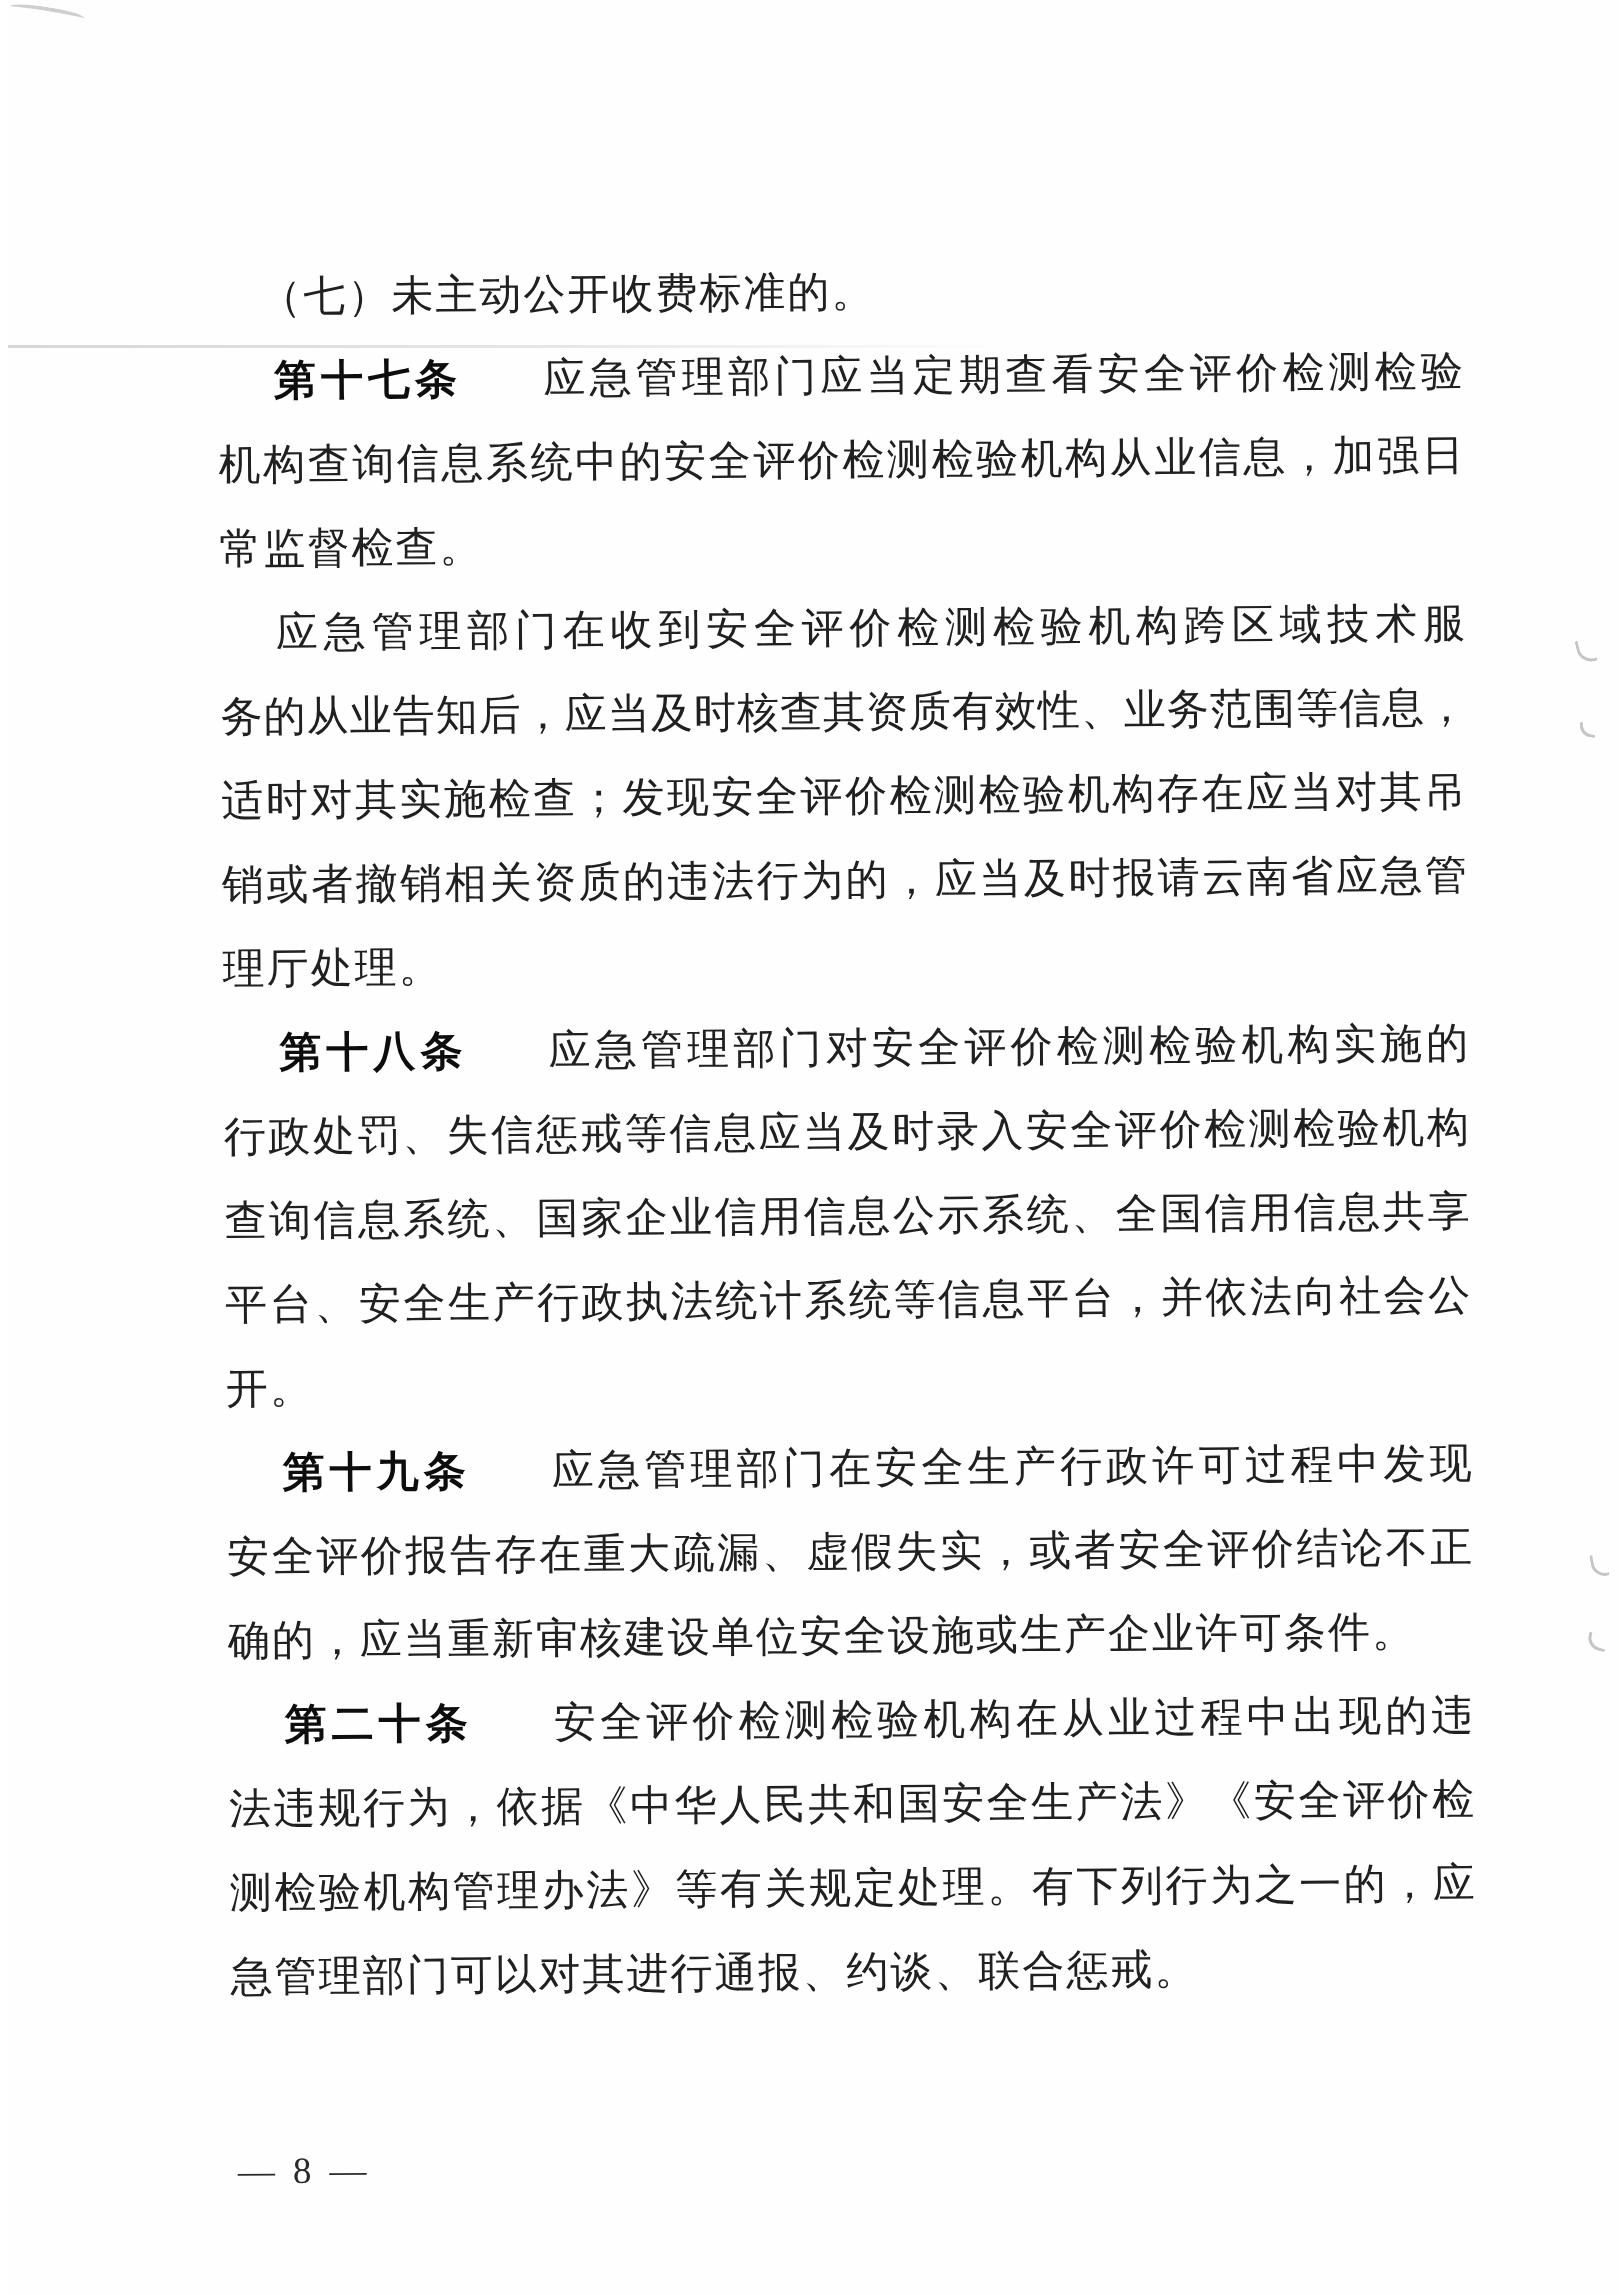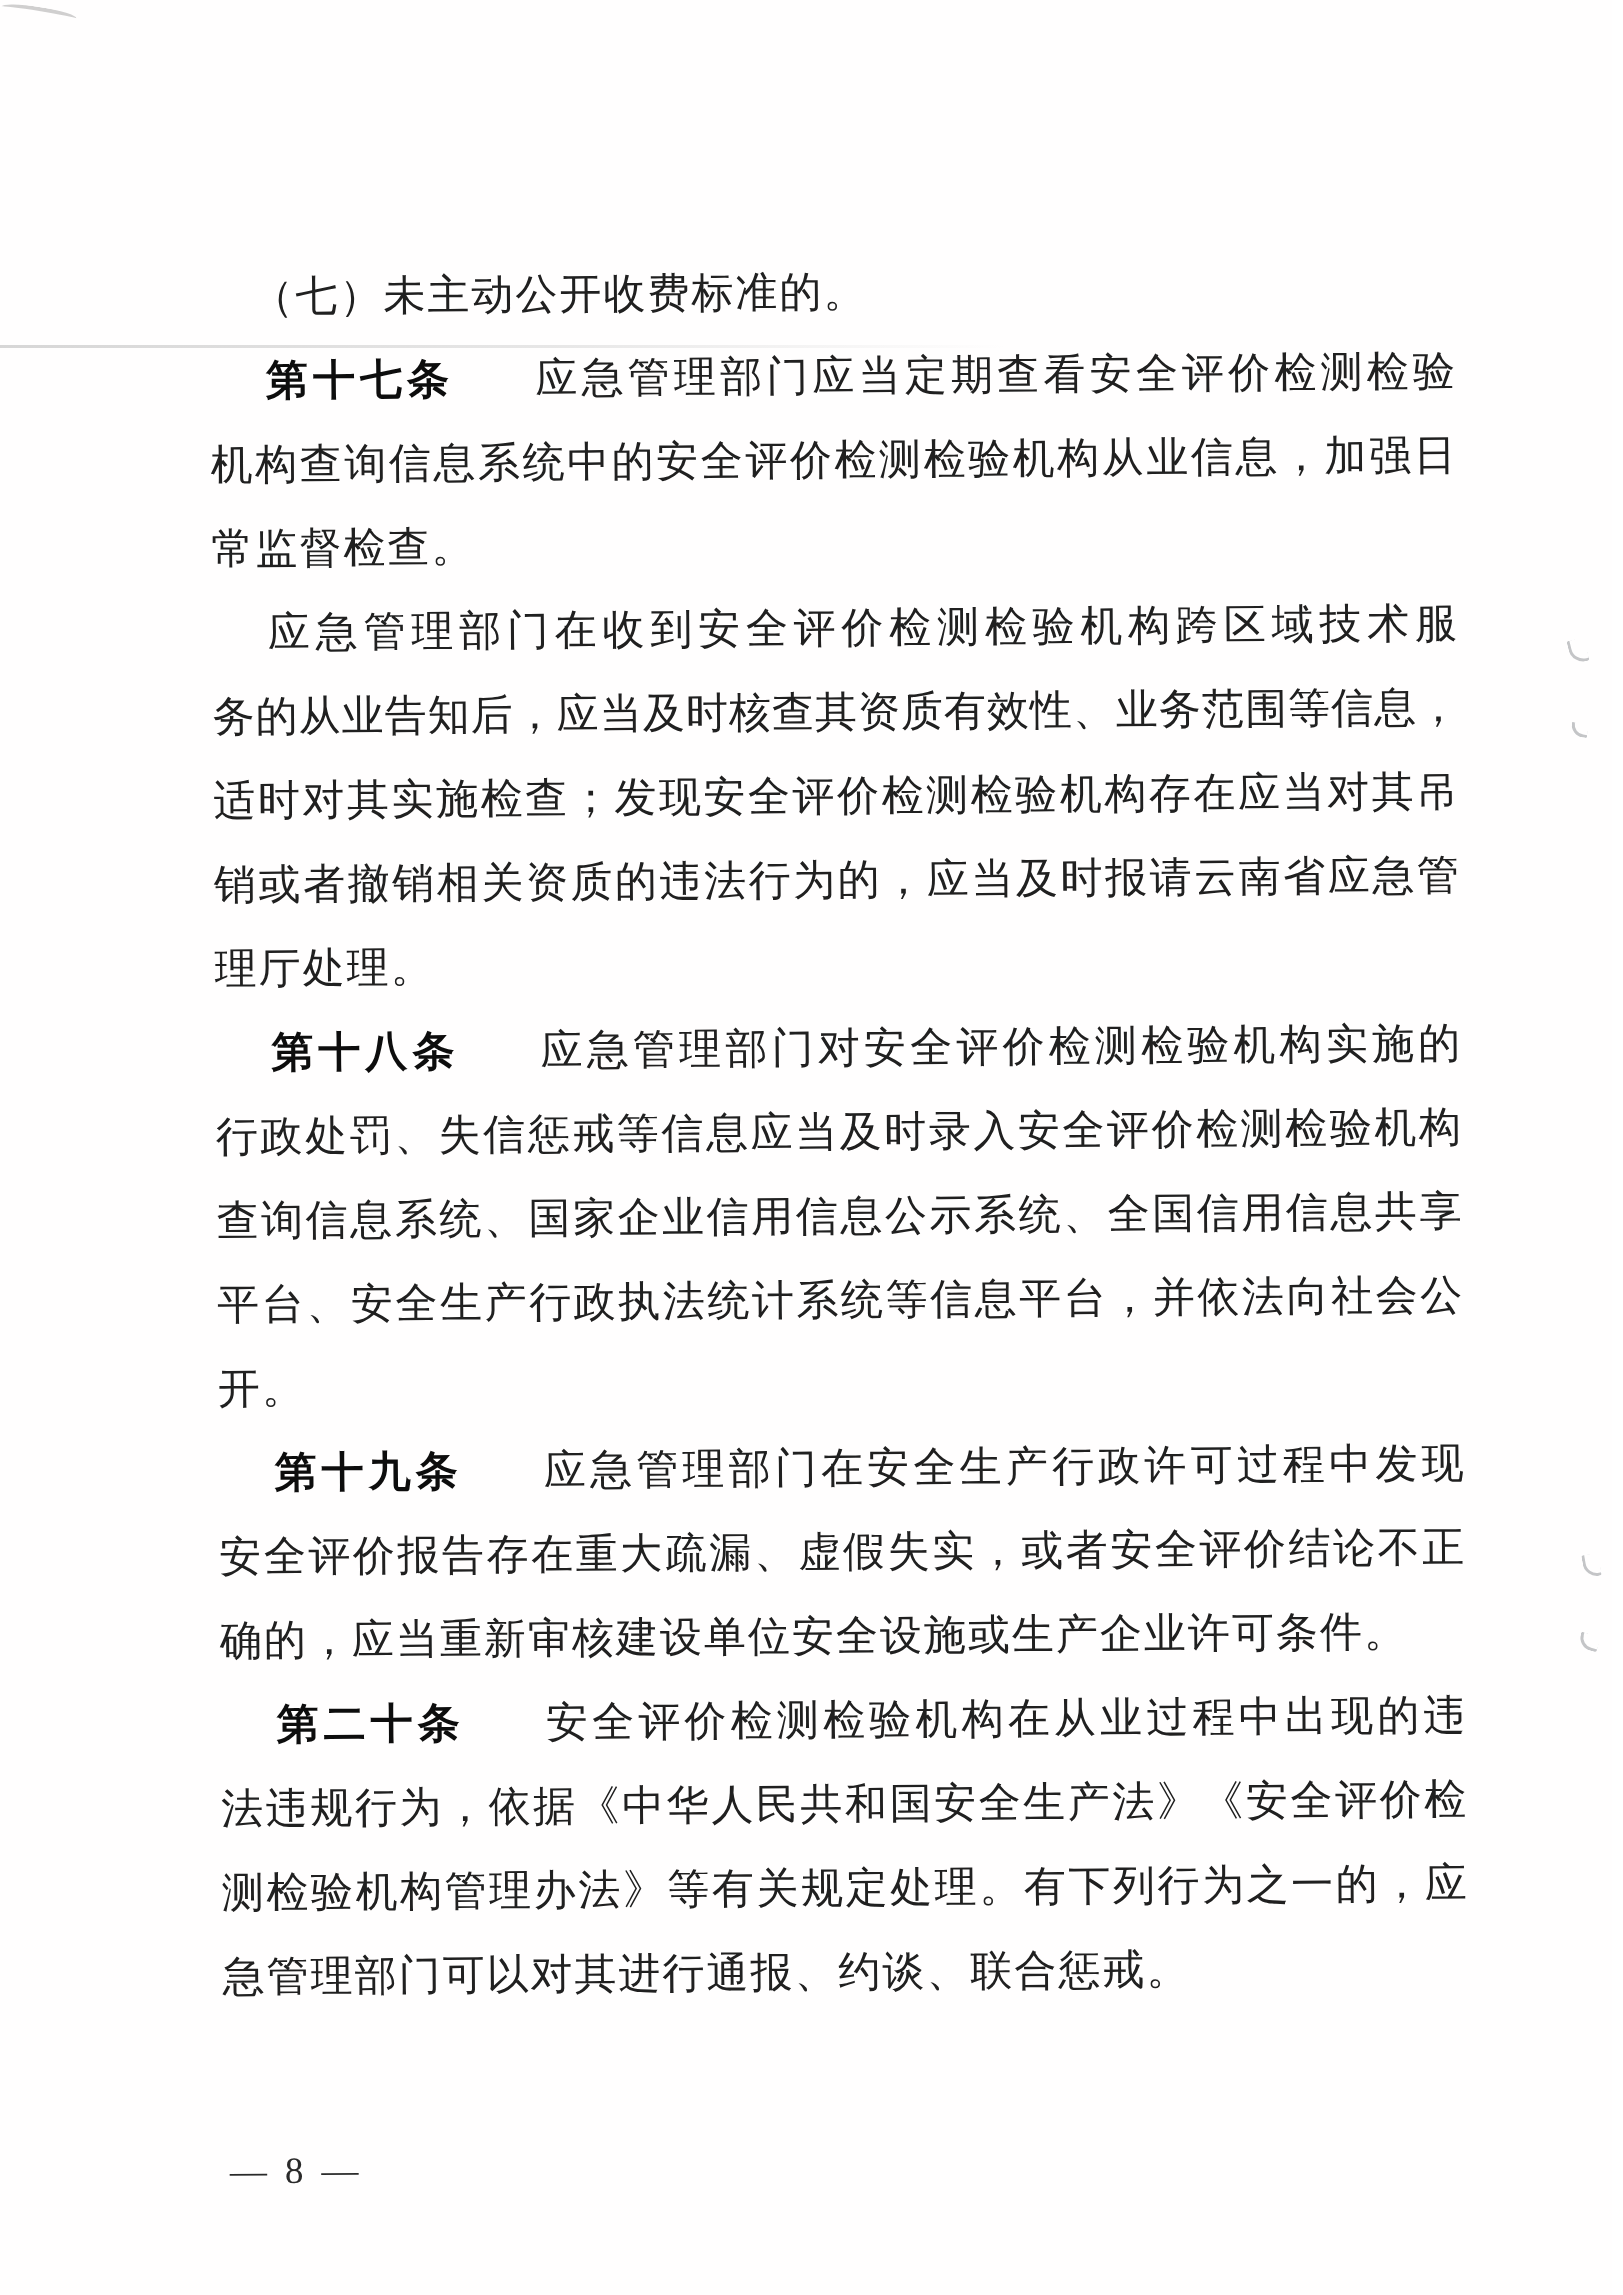--- a/index.html
+++ b/index.html
@@ -7,20 +7,21 @@
     width:1623px;height:2295px;
     background:#ffffff;
     overflow:hidden;
   }
   #page{
     position:relative;
     width:1612px;height:2295px;
     background:#fffefe;
     font-family:"Liberation Serif","DejaVu Serif",serif;
     color:#202020;
+    margin-left:8px;
   }
   
   #textblock{
     position:absolute;
     left:209px;top:255px;
     width:1247px;
     transform:rotate(-0.45deg);
     transform-origin:0 0;
   }
   .ln{

